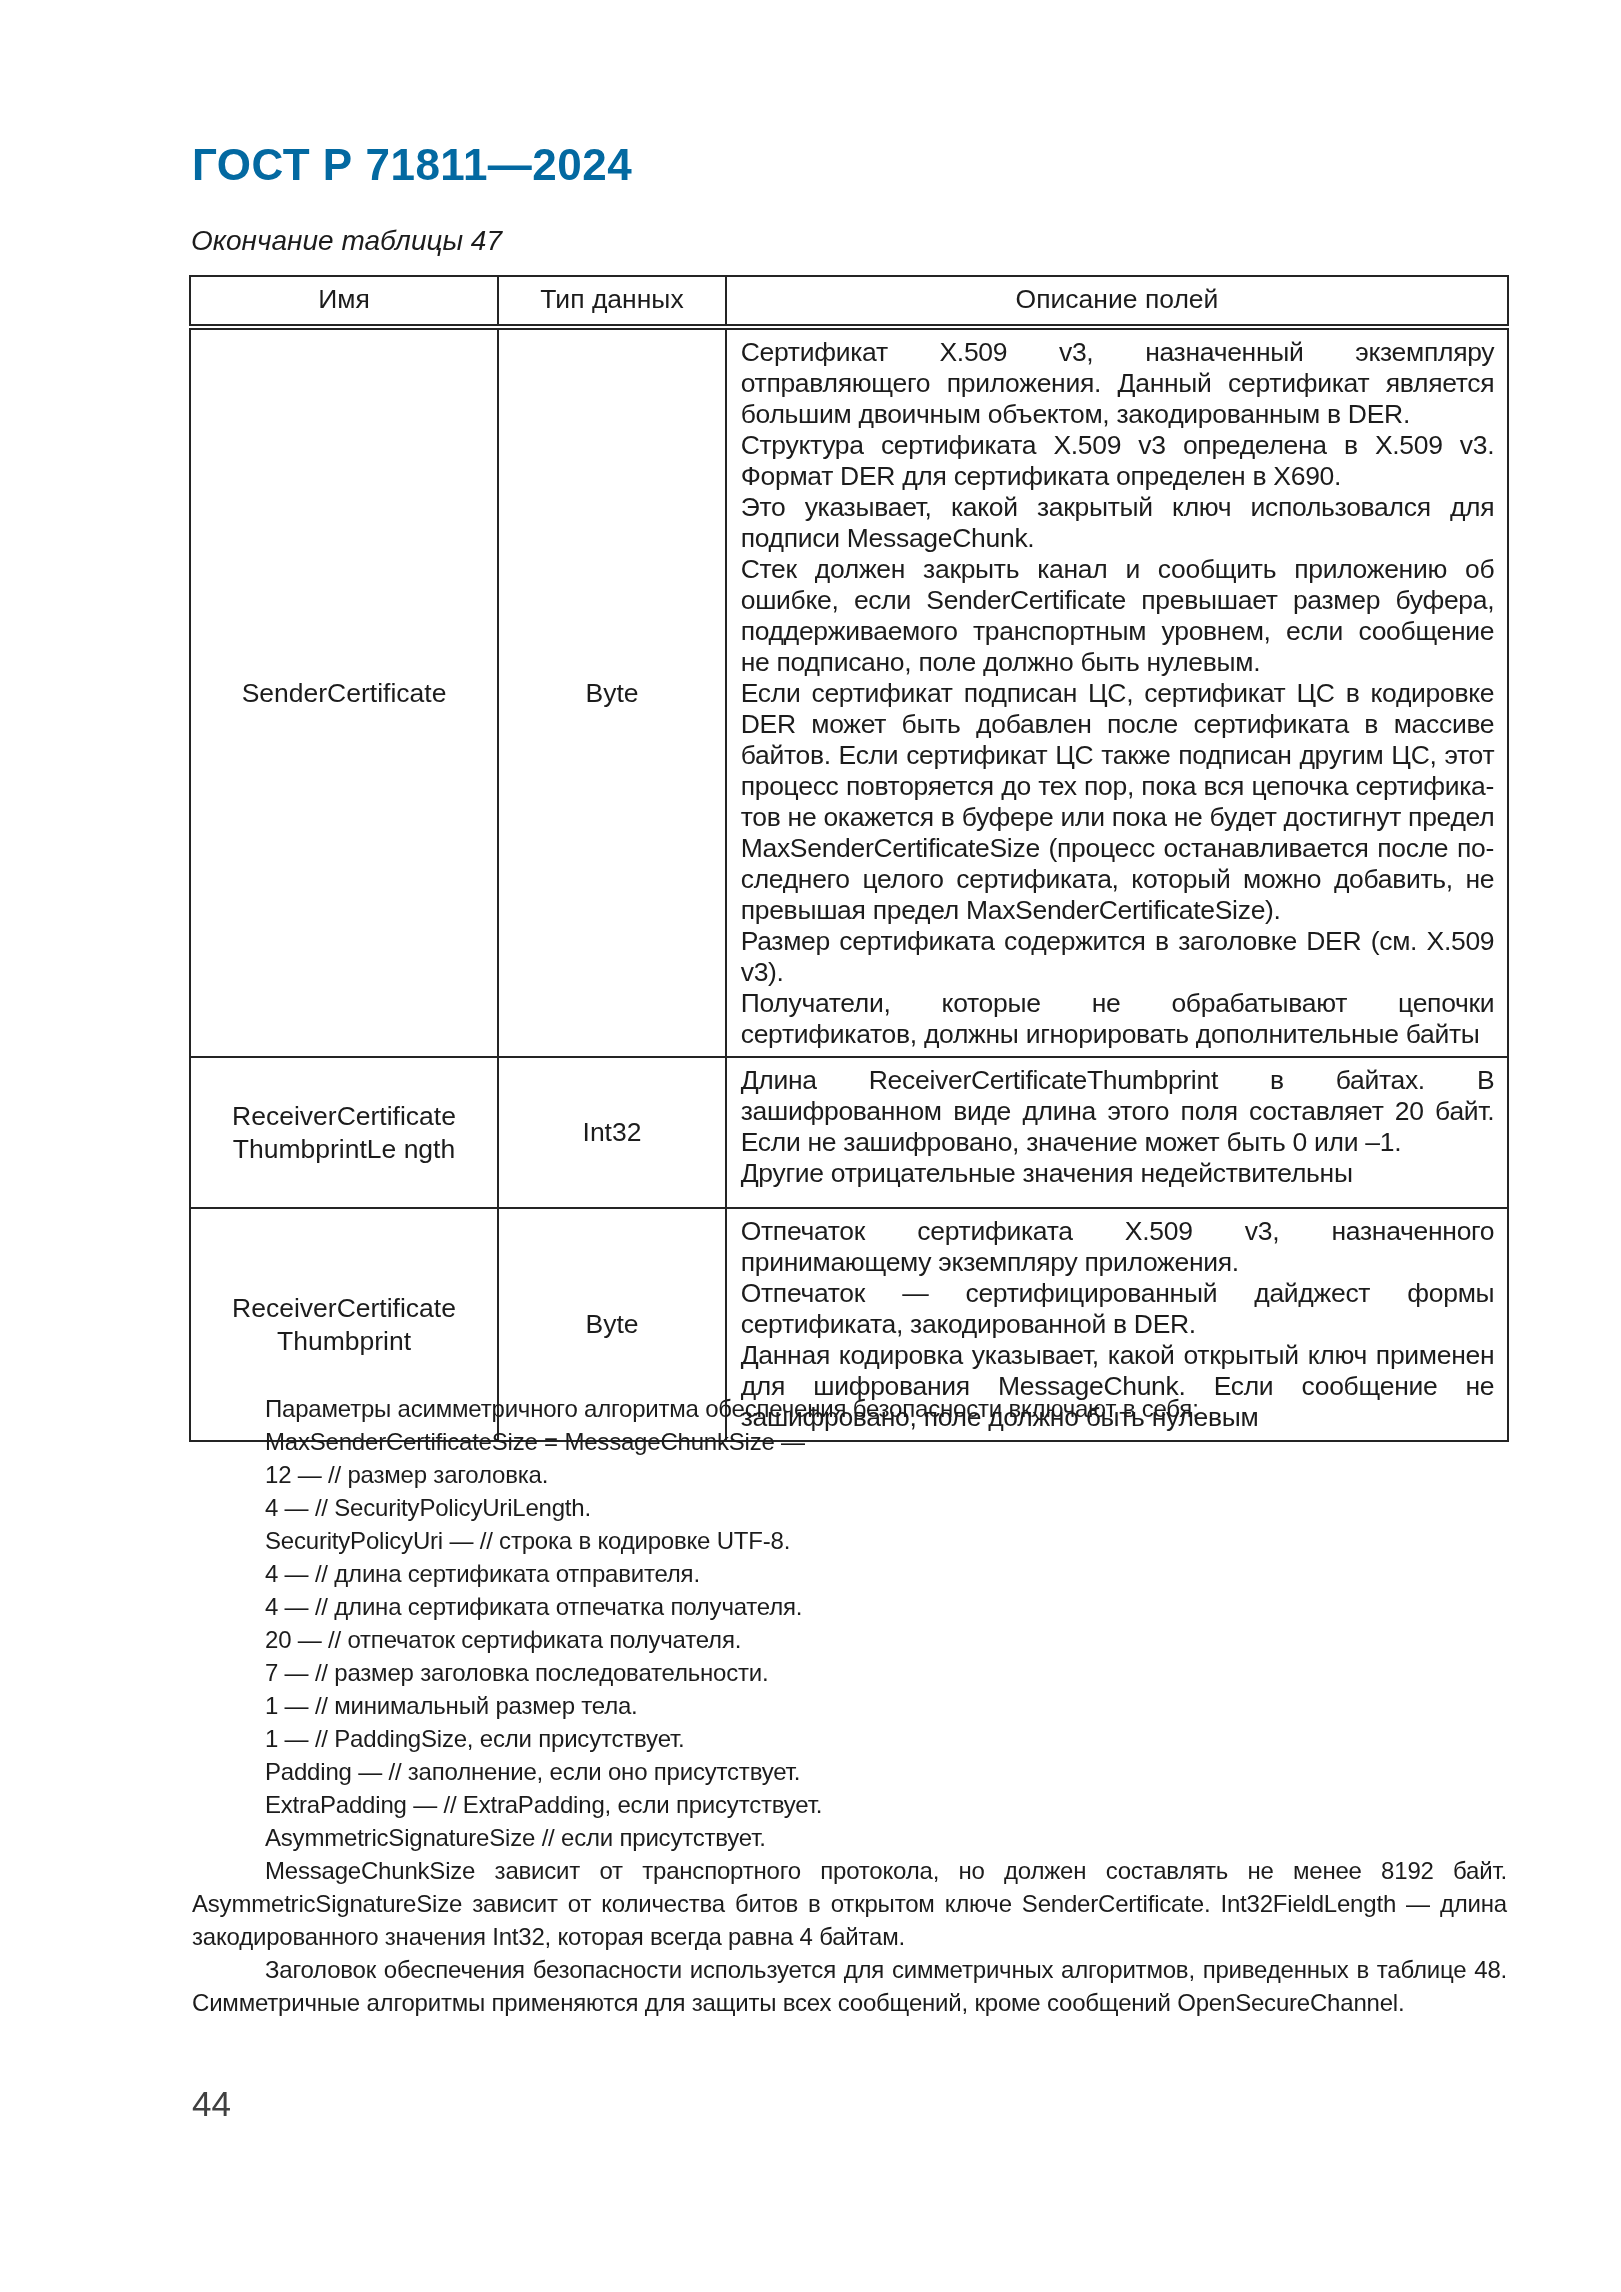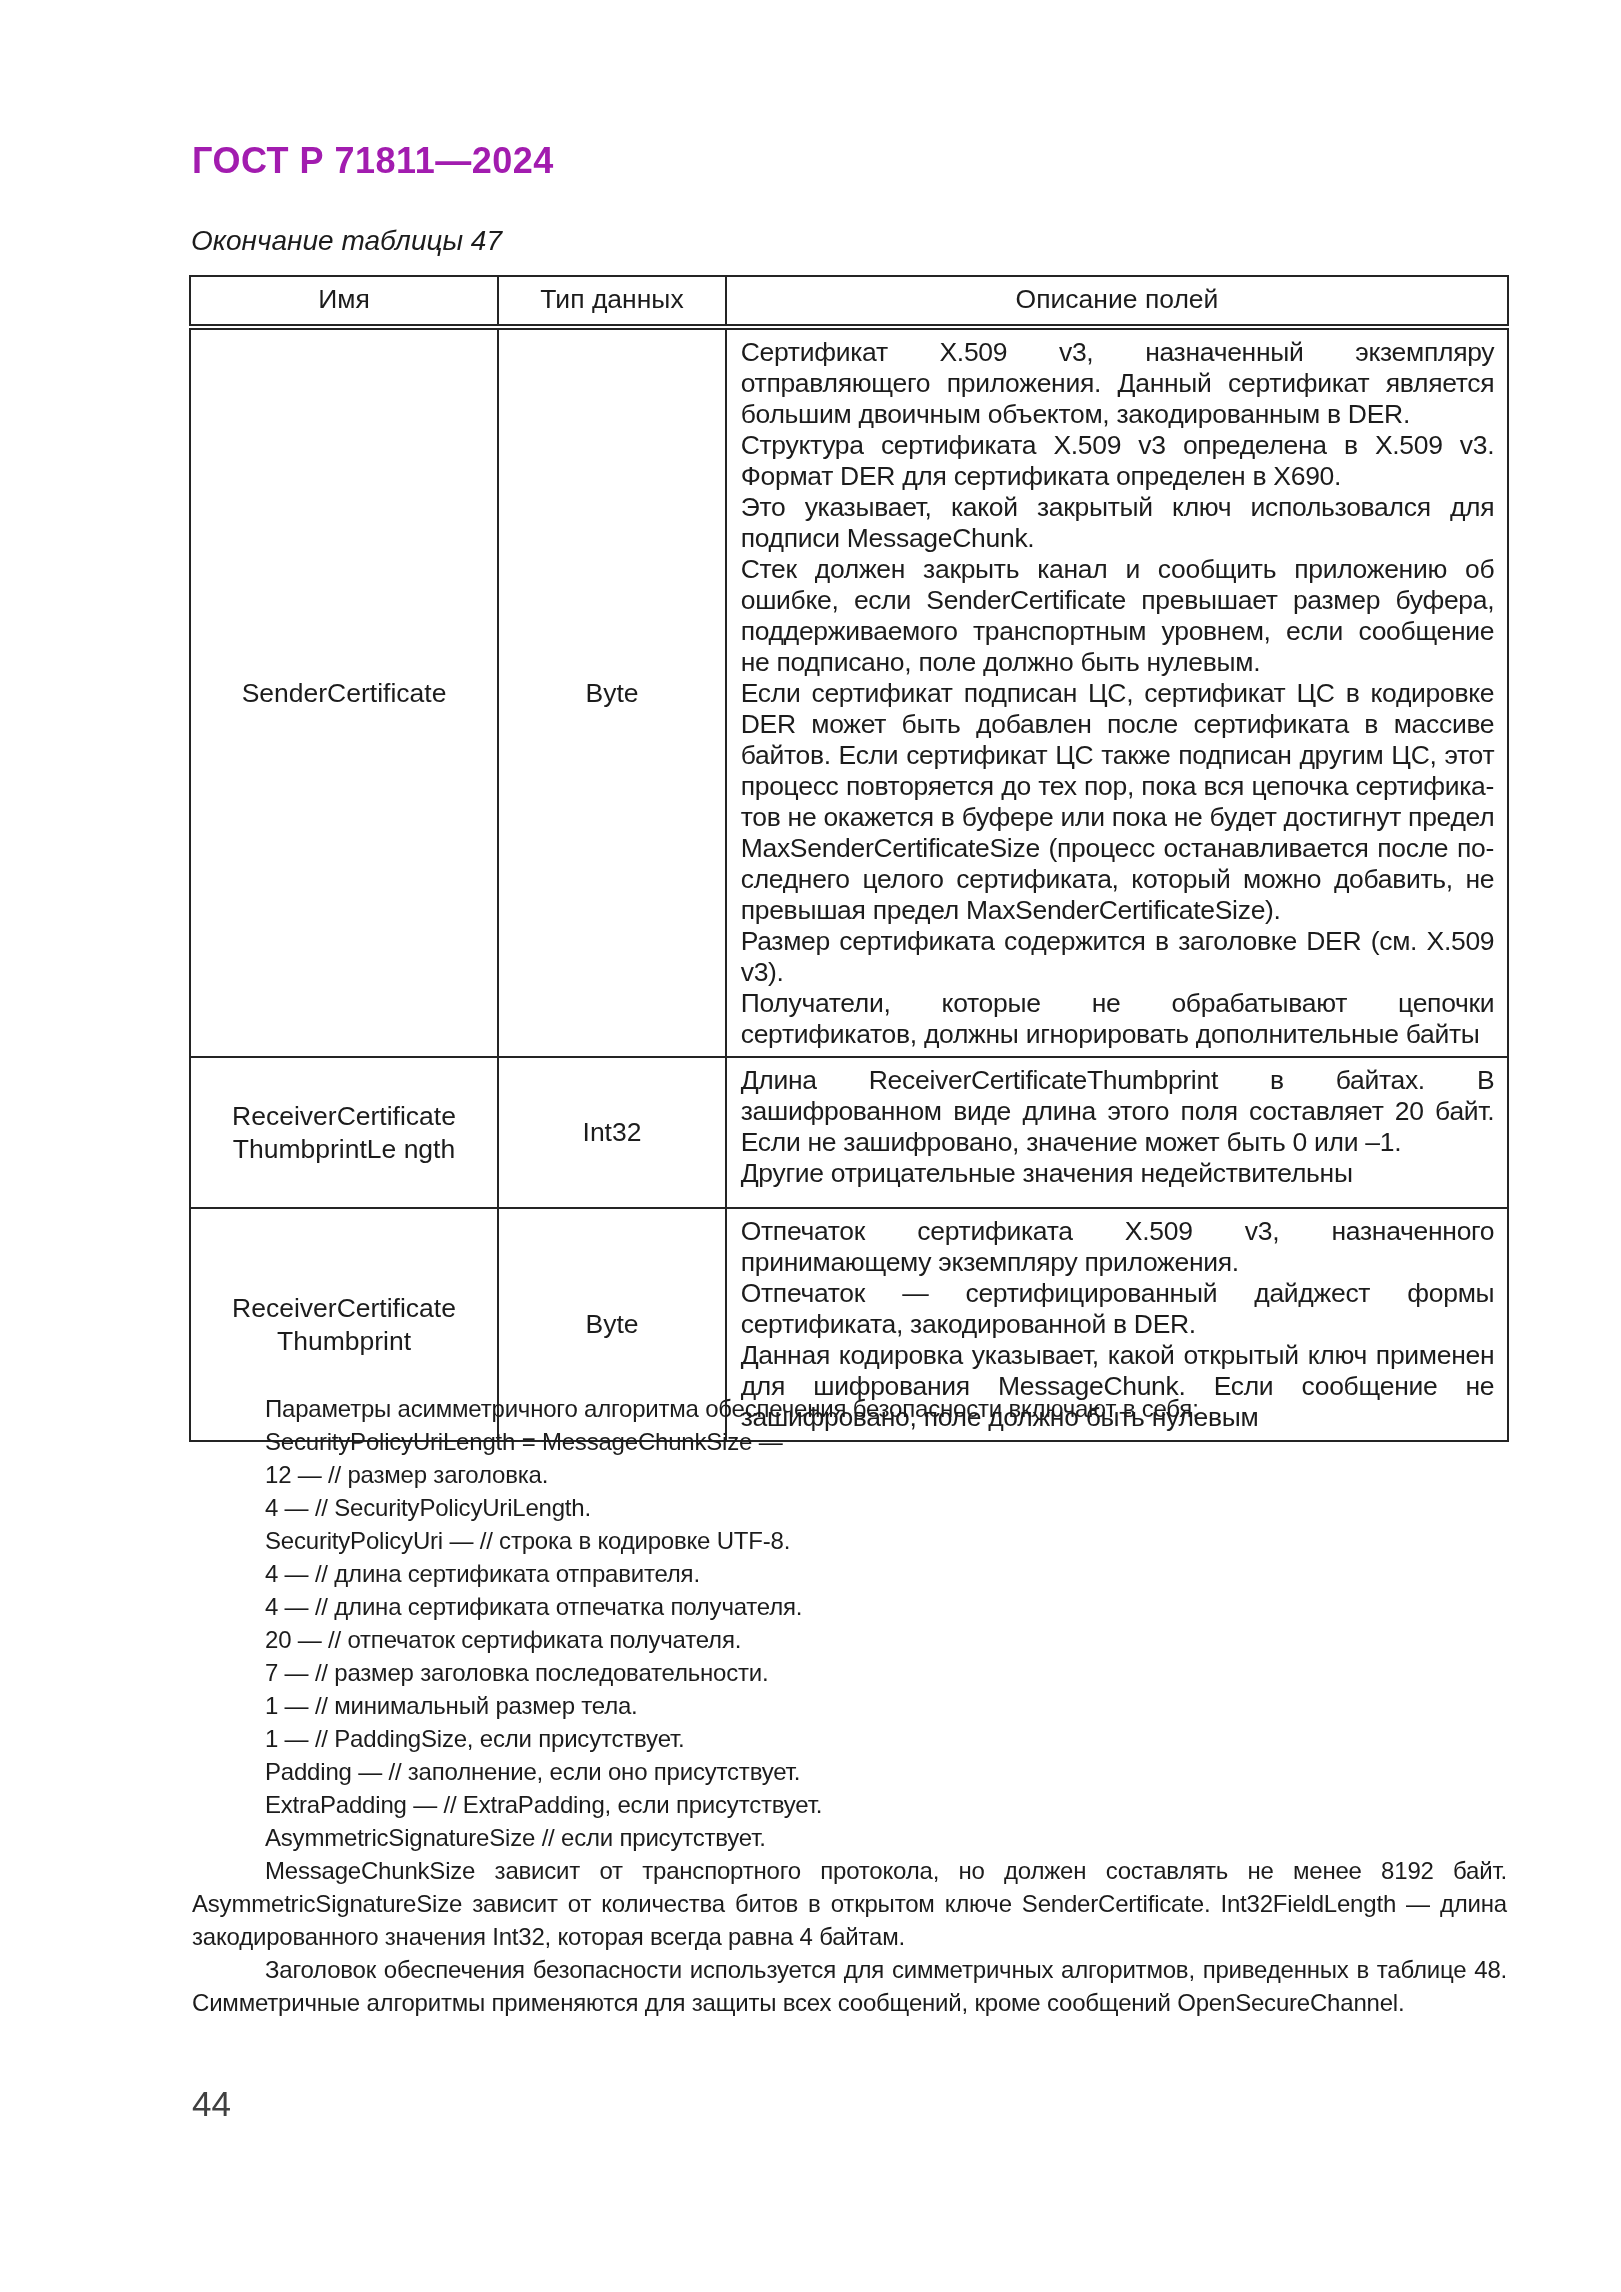--- a/index.html
+++ b/index.html
@@ -6,22 +6,22 @@
   .page {
     position:relative;
     width:1621px; height:2293px;
     background:#ffffff;
     font-family:"Liberation Sans", sans-serif;
     color:#1e1e1e;
     overflow:hidden;
   }
   .doc-header {
     position:absolute; left:192px; top:140px;
-    font-size:36px; font-weight:bold; letter-spacing:0.5px;
-    color:#a21caf;
+    font-size:44px; font-weight:bold; letter-spacing:0.5px;
+    color:#0369a1;
   }
   .caption {
     position:absolute; left:191px; top:225px;
     font-size:28px; font-style:italic; color:#1c1c1c;
   }
   .table-wrap { position:absolute; left:189px; top:275px; width:1094px; }
   table.gost {
     border-collapse:collapse; table-layout:fixed;
     width:100%;
     border:2.9px solid #242424;
@@ -127,21 +127,21 @@
               <div class="desc-para">Отпечаток — сертифицированный дайджест формы сертифика­та, закодированной в DER.</div>
               <div class="desc-para">Данная кодировка указывает, какой открытый ключ применен для шифрования MessageChunk. Если сообщение не зашифро­вано, поле должно быть нулевым</div>
             </td>
         </tr>
       </tbody>
     </table>
   </div>
 
   <div class="body-text">
       <p class="para">Параметры асимметричного алгоритма обеспечения безопасности включают в себя:</p>
-      <p class="para">SecurityPolicyUriLength = MessageChunkSize —</p>
+      <p class="para">MaxSenderCertificateSize = MessageChunkSize —</p>
       <p class="para">12 — // размер заголовка.</p>
       <p class="para">4 — // SecurityPolicyUriLength.</p>
       <p class="para">SecurityPolicyUri — // строка в кодировке UTF-8.</p>
       <p class="para">4 — // длина сертификата отправителя.</p>
       <p class="para">4 — // длина сертификата отпечатка получателя.</p>
       <p class="para">20 — // отпечаток сертификата получателя.</p>
       <p class="para">7 — // размер заголовка последовательности.</p>
       <p class="para">1 — // минимальный размер тела.</p>
       <p class="para">1 — // PaddingSize, если присутствует.</p>
       <p class="para">Padding — // заполнение, если оно присутствует.</p>

